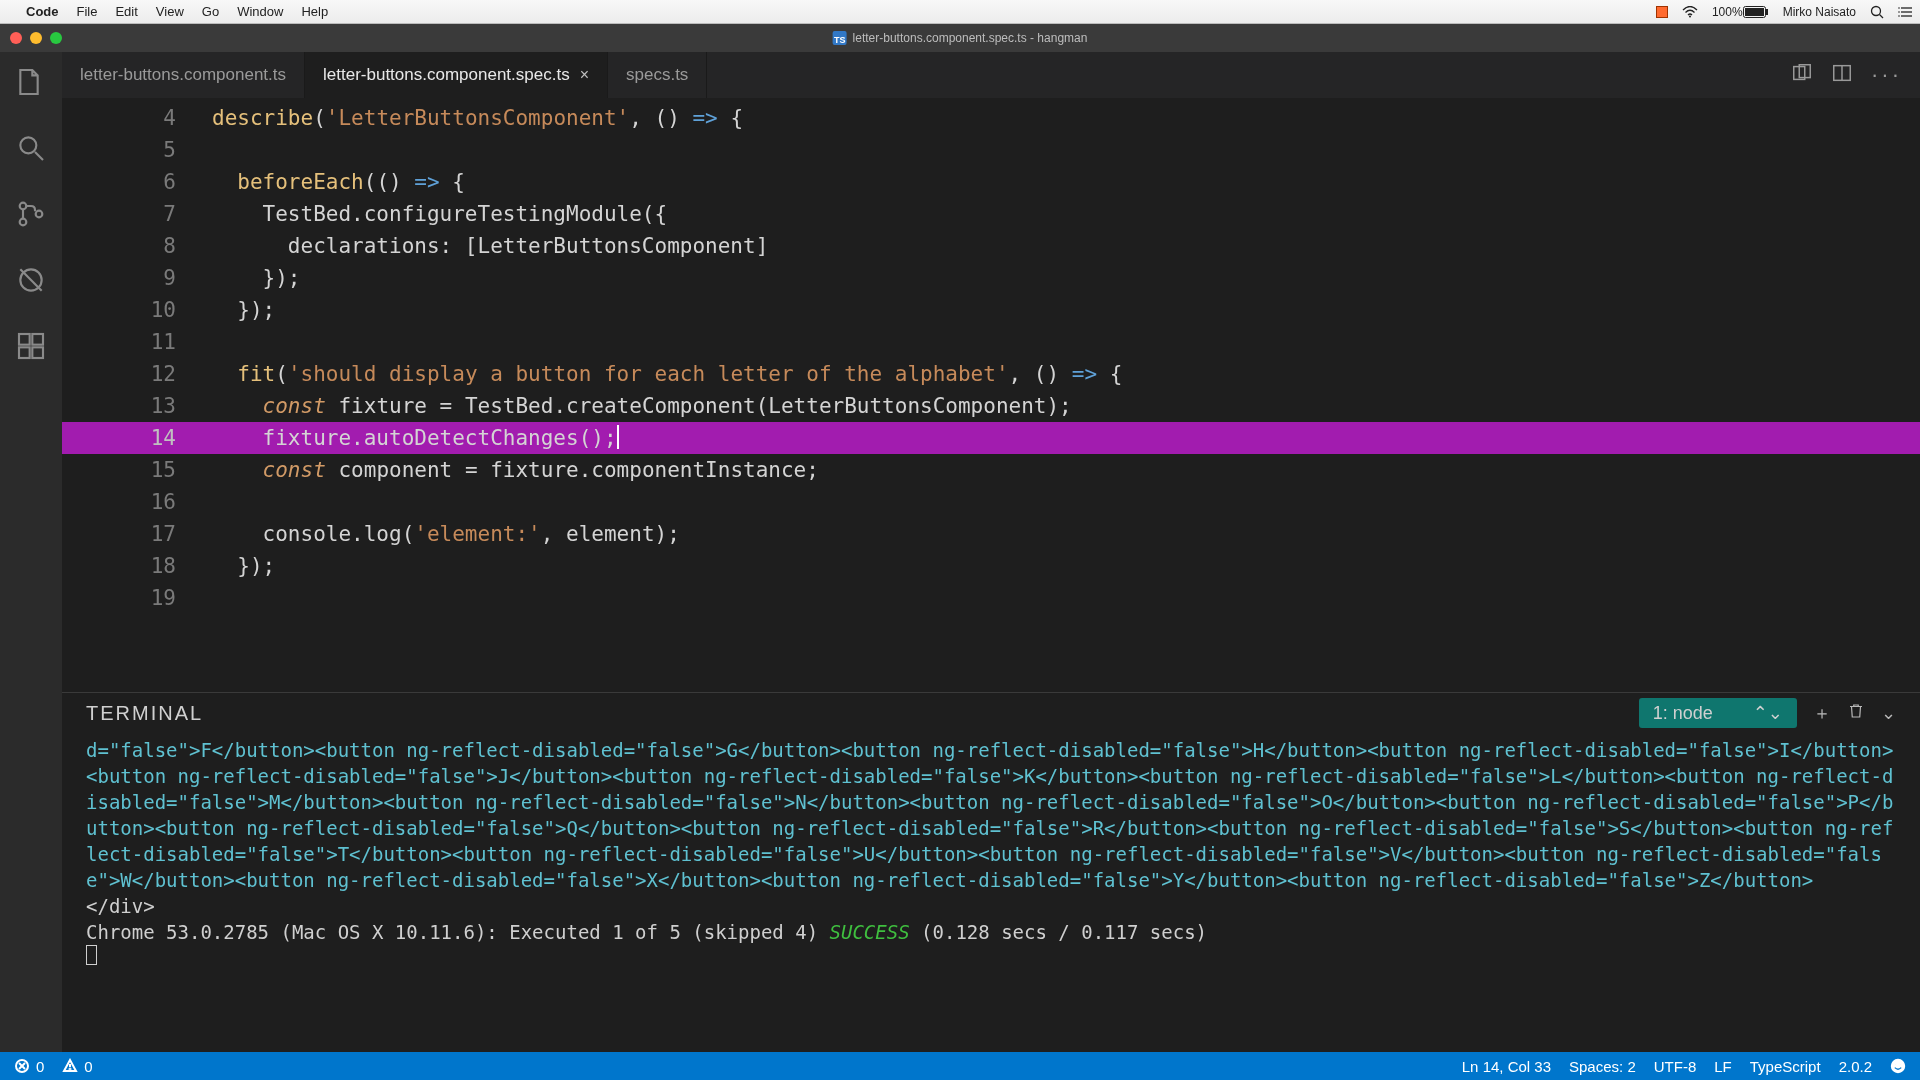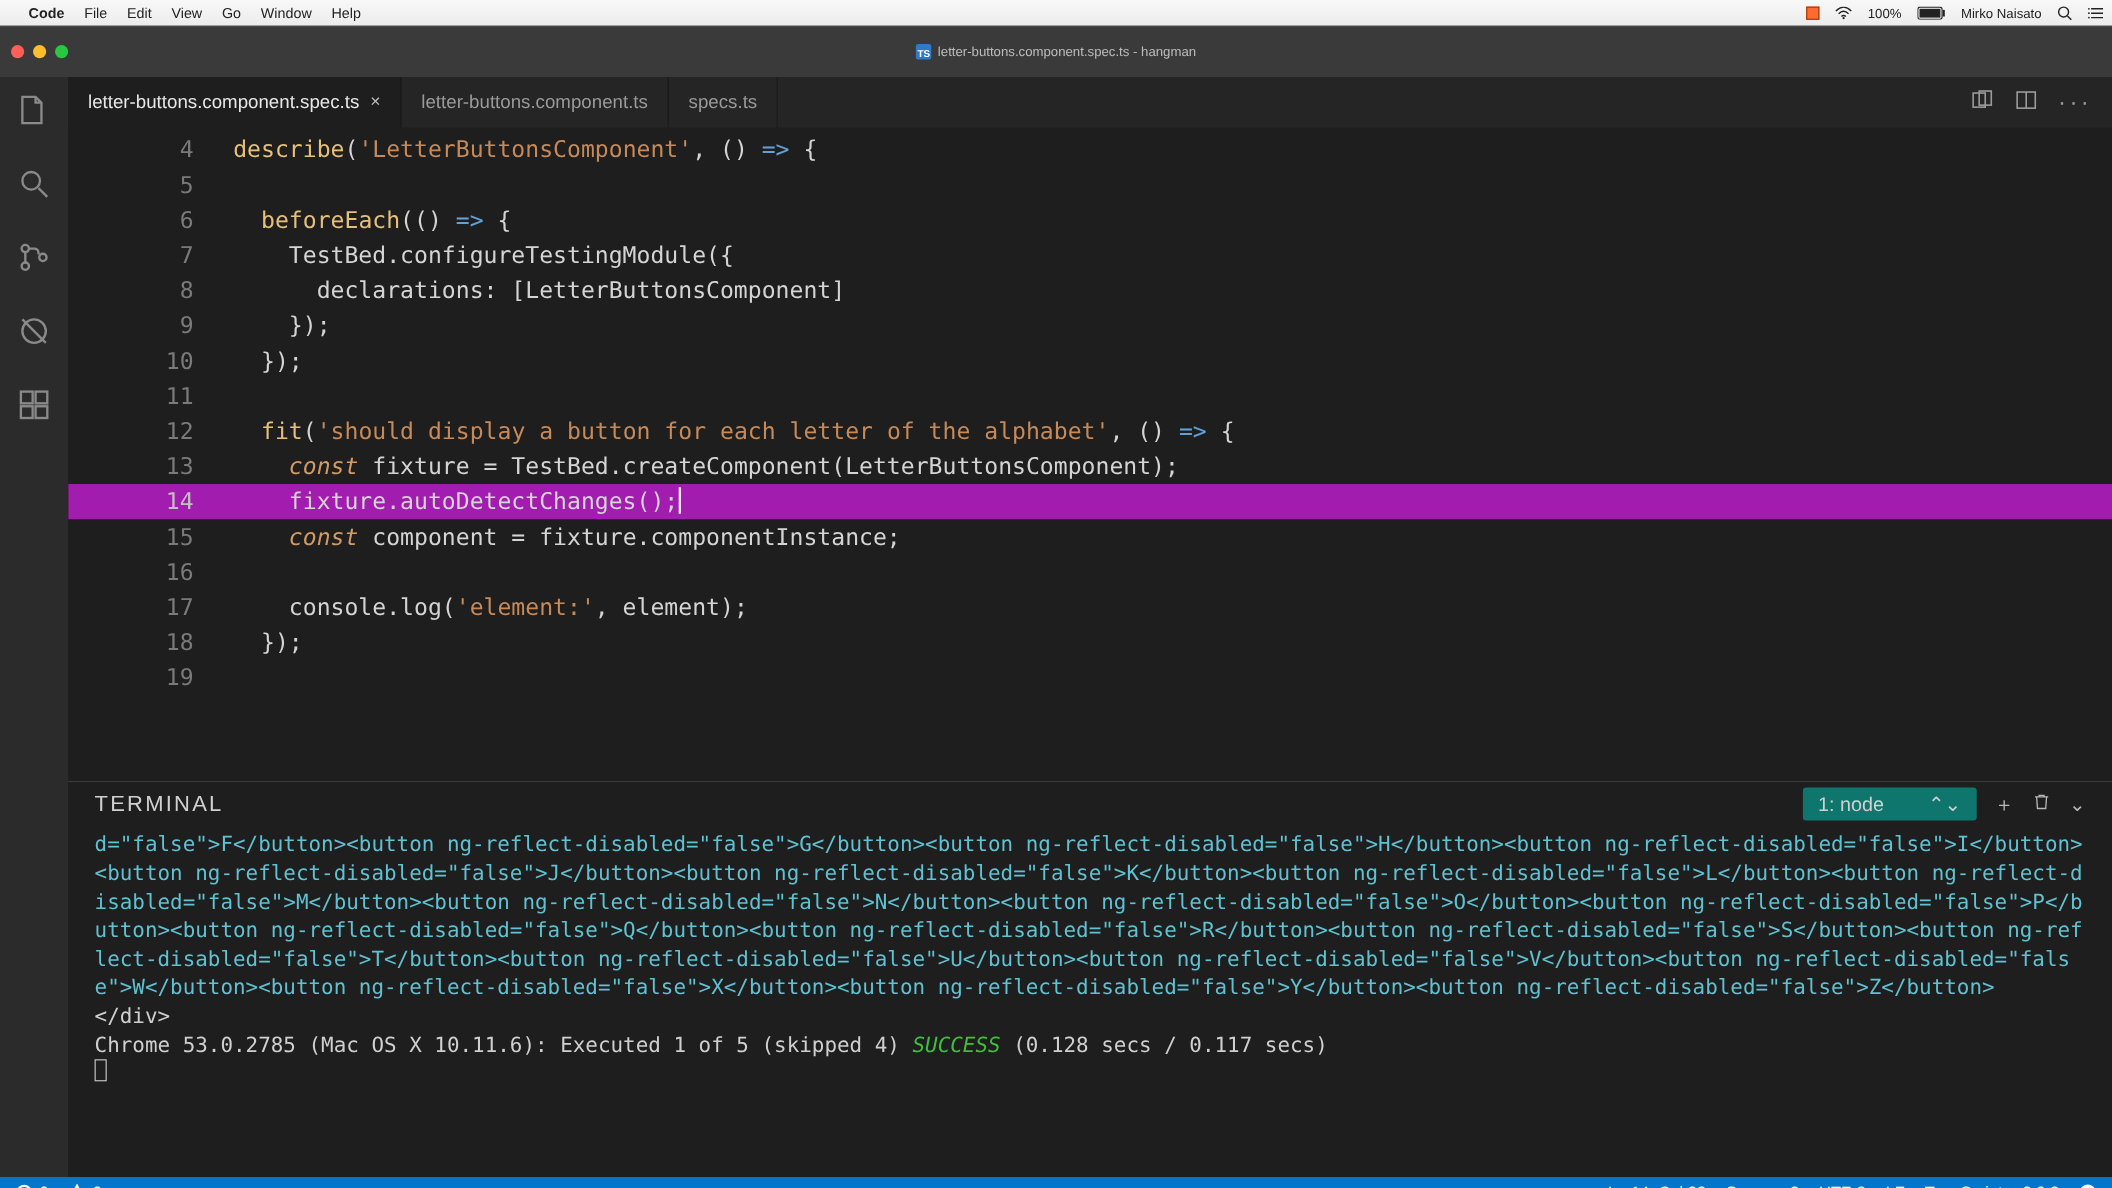--- a/index.html
+++ b/index.html
@@ -4,25 +4,25 @@
 <style>
 * { margin: 0; padding: 0; box-sizing: border-box; }
 body { font-family: -apple-system, "SF Pro", "Helvetica Neue", sans-serif; background: #1e1e1e; color: #d4d4d4; overflow: hidden; width: 1920px; height: 1080px; }
 
 
 .mac-menubar { height: 24px; background: linear-gradient(#f8f8f8,#ececec); display:flex; align-items:center; font-size:13px; color:#222; padding:0 8px; gap:18px; border-bottom:1px solid #bcbcbc;}
 .mac-menubar .apple { font-size:15px; }
 .mac-menubar .app { font-weight:600; }
 .mac-menubar .spacer { flex:1; }
 .mac-menubar .right { display:flex; gap:14px; align-items:center; font-size:12px;}
-.mac-menubar .right span { display:inline-flex; align-items:center; gap:14px;}
+.mac-menubar .right span { display:inline-flex; align-items:center; gap:0;}
 .orange-dot { width:12px; height:12px; background:#ff6a2f; border:1px solid #a03300; }
 
 
-.titlebar { height:46px; background:#3a3a3a; display:flex; align-items:center; font-size:12px; color:#c9c9c9; position:relative;}
+.titlebar { height:28px; background:#3a3a3a; display:flex; align-items:center; font-size:12px; color:#c9c9c9; position:relative;}
 .traffic { display:flex; gap:8px; padding-left:10px;}
 .tl { width:12px; height:12px; border-radius:50%; }
 .tl.red{background:#ff5f57;} .tl.yel{background:#febc2e;} .tl.grn{background:#28c840;}
 .titlebar .caption{ position:absolute; left:50%; transform:translateX(-50%); display:flex; align-items:center; gap:6px; color:#bdbdbd;}
 .ts-badge{ width:14px; height:14px; background:#3178c6; color:#fff; font-size:9px; font-weight:700; display:flex; align-items:flex-end; justify-content:flex-end; padding:0 1px 0 0; border-radius:2px;}
 
 
 .vscode { display:flex; height: calc(1080px - 24px - 28px - 28px); }
 .activitybar { width:62px; background:#2b2b2b; display:flex; flex-direction:column; align-items:center; padding-top:14px; gap:30px;}
 .activitybar svg { width:32px; height:32px; stroke:#8a8a8a; fill:none; stroke-width:1.6;}
@@ -169,26 +169,26 @@
           <rect x="13" y="3" width="8" height="8"></rect>
           <rect x="3" y="13" width="8" height="8"></rect>
           <rect x="13" y="13" width="8" height="8"></rect>
         </svg>
     </div>
   </div>
 
   <div class="editor-col">
 
     <div class="tabbar">
+      <div class="tab">
+        <span>letter-buttons.component.ts</span>
+      </div>
       <div class="tab active">
         <span>letter-buttons.component.spec.ts</span>
         <span class="close">×</span>
-      </div>
-      <div class="tab">
-        <span>letter-buttons.component.ts</span>
       </div>
       <div class="tab">
         <span>specs.ts</span>
       </div>
       <div class="tspace"></div>
       <div class="tab-actions">
         <span>
           <svg viewBox="0 0 24 24">
               <rect x="3" y="5" width="12" height="14"></rect>
               <rect x="9" y="3" width="12" height="14"></rect>

